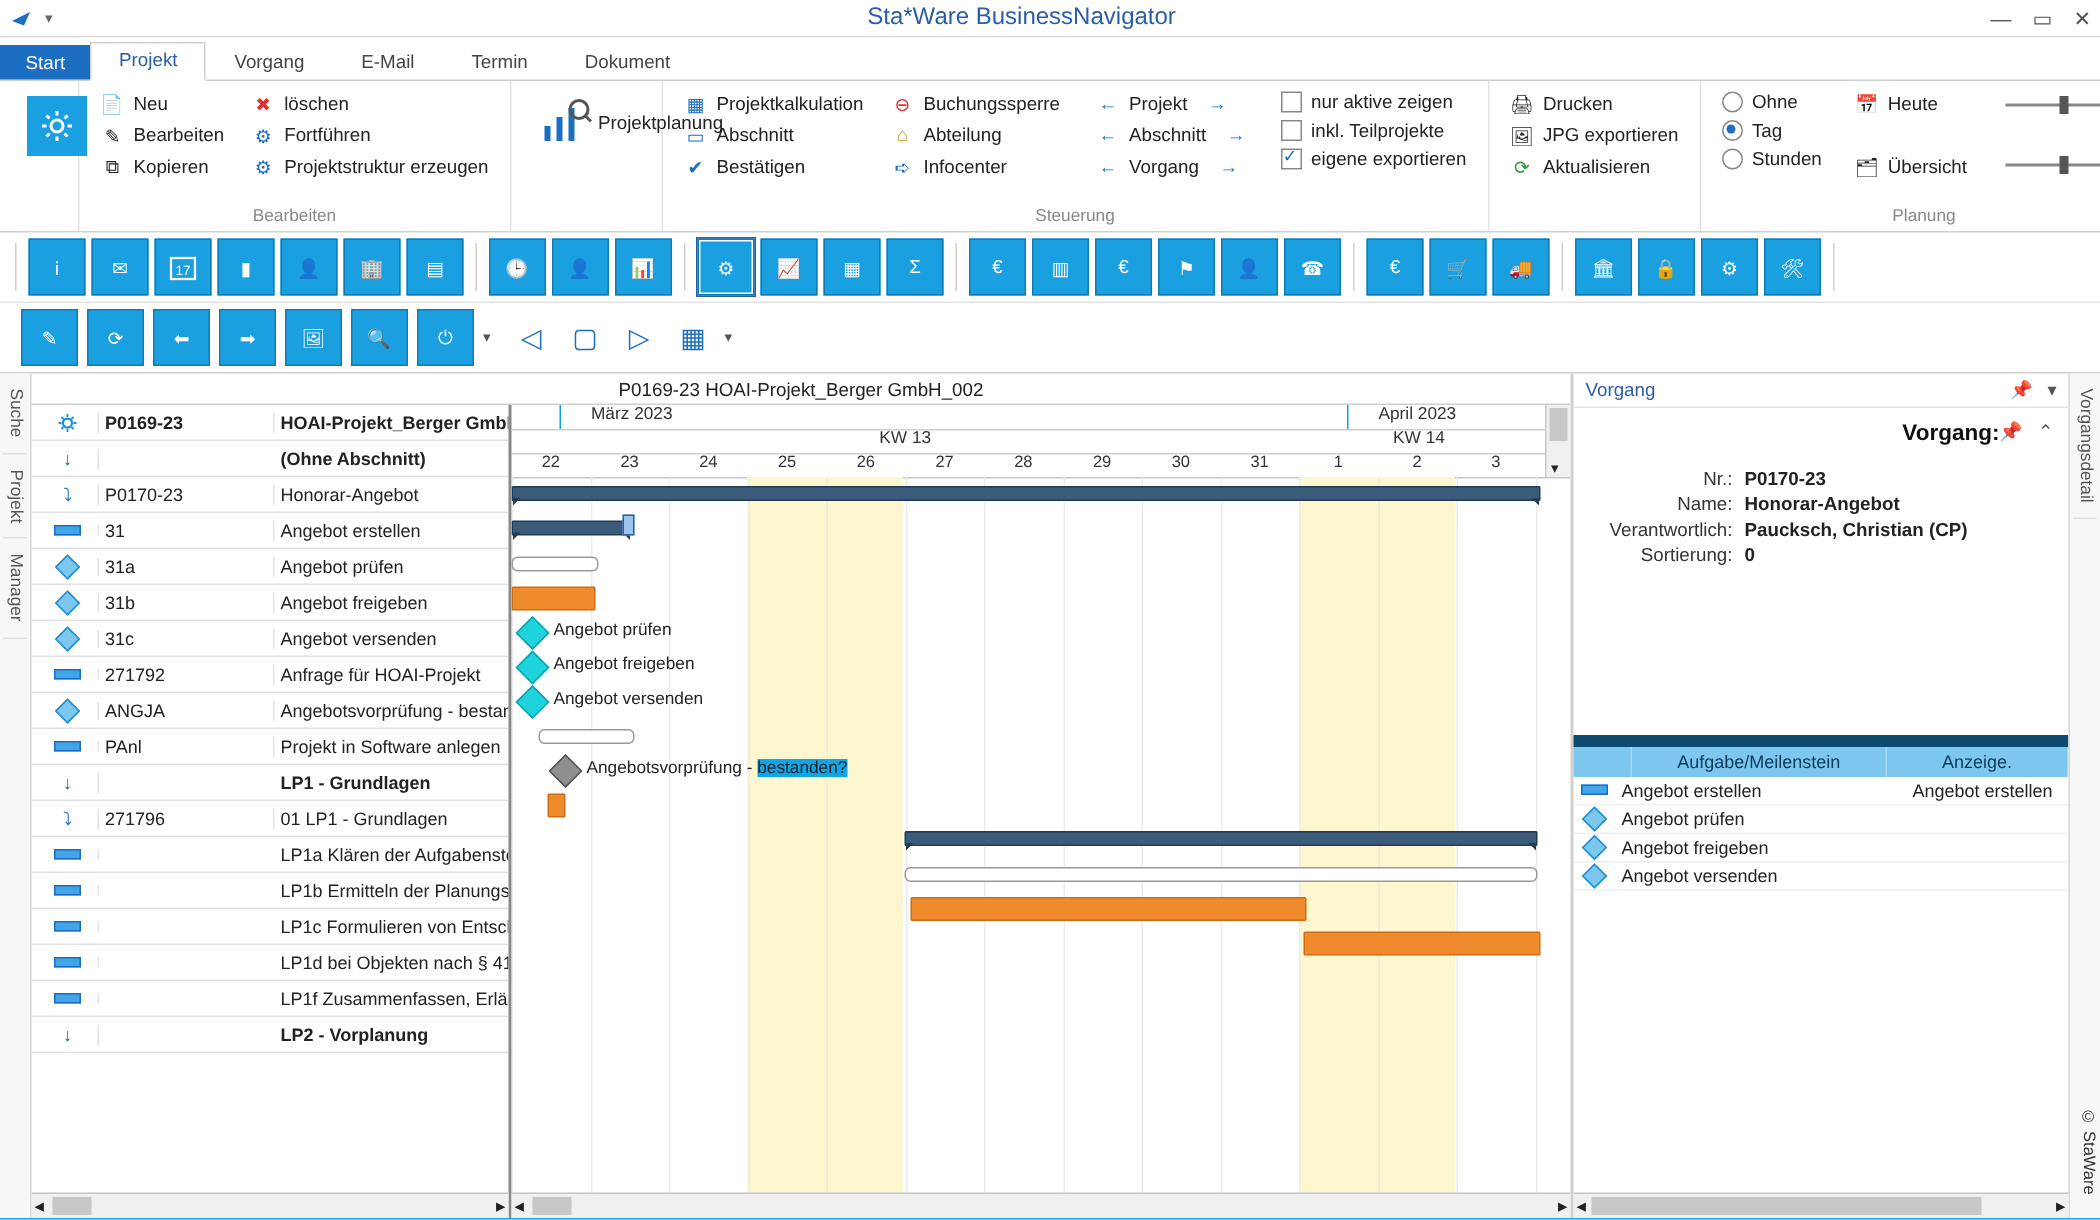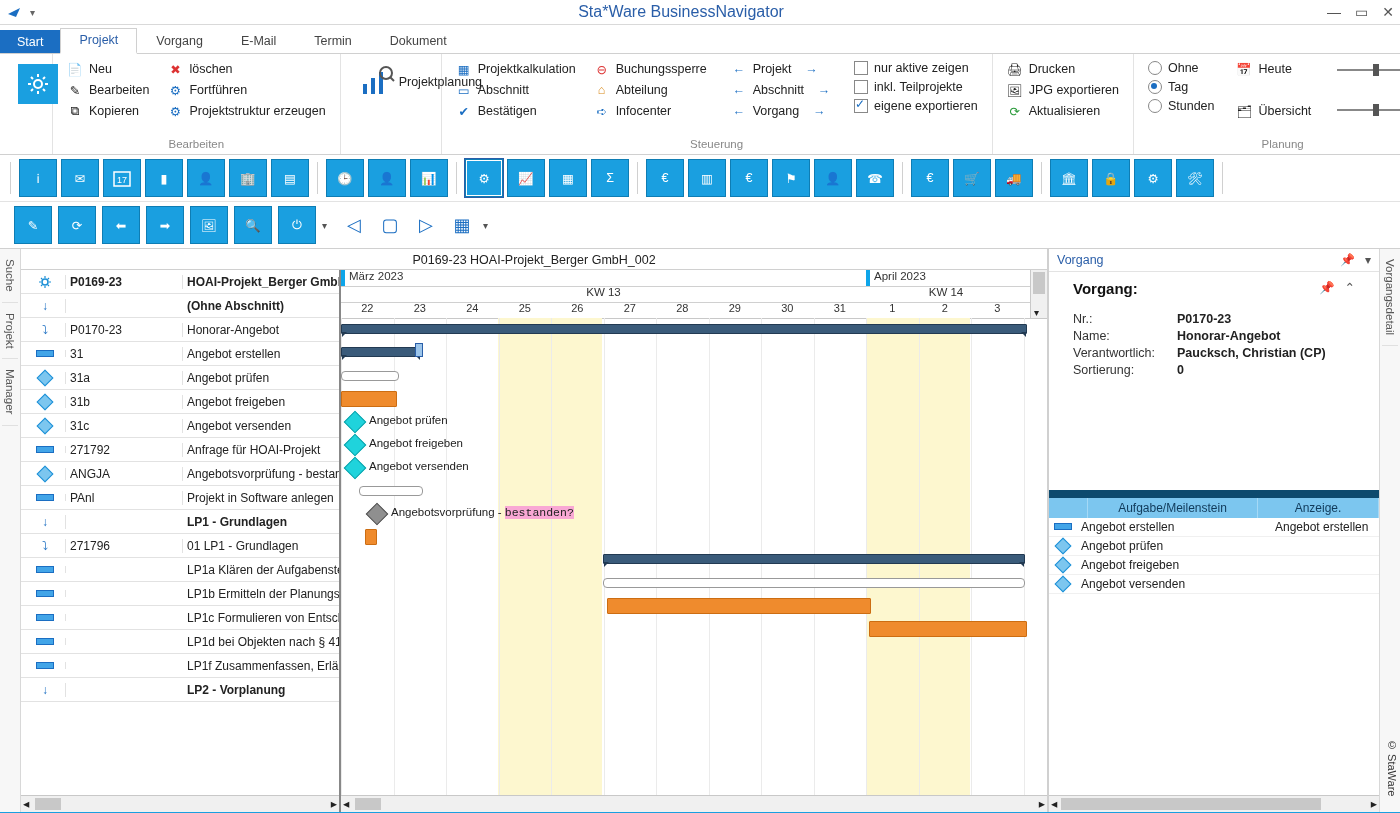--- a/index.html
+++ b/index.html
@@ -114,21 +114,21 @@
   .grow .cname { flex:1; padding:0 4px; overflow:hidden; white-space:nowrap; }
   .grow.bold .cname, .grow.bold .cnum { font-weight:700; }
 
   
   .gantt { flex:1; position:relative; overflow:hidden; }
   .gantt .timehead { height:48px; border-bottom:1px solid #c8c8c8; position:relative; }
   .gantt .monthrow, .gantt .kwrow, .gantt .dayrow { position:absolute; left:0; right:0; }
   .gantt .monthrow { top:0; height:16px; border-bottom:1px solid #d0d0d0; }
   .gantt .kwrow    { top:16px; height:16px; border-bottom:1px solid #d0d0d0; }
   .gantt .dayrow   { top:32px; height:16px; }
-  .mlabel { position:absolute; top:0; font-size:11.5px; color:#333; padding-left:4px; border-left:4px solid #0ea5e9; height:100%; }
+  .mlabel { position:absolute; top:0; font-size:11.5px; color:#333; padding-left:20px; border-left:1px solid #0ea5e9; height:100%;margin-left:32px; }
   .klabel { position:absolute; top:0; font-size:11.5px; color:#333; text-align:center; }
   .dlabel { position:absolute; top:0; font-size:11px; color:#333; text-align:center; }
   .gridlines { position:absolute; top:48px; bottom:0; left:0; right:0; }
   .vline { position:absolute; top:0; bottom:0; width:1px; background:#ebebeb; }
   .wknd  { position:absolute; top:0; bottom:0; background:#fdf7cf; }
   .vscroll { position:absolute; right:0; top:0; width:16px; height:48px; background:#f0f0f0; border-left:1px solid #c8c8c8; }
   .vscroll .thumb { position:absolute; left:2px; right:2px; top:2px; height:22px; background:#c8c8c8; }
   .grows { position:absolute; top:48px; left:0; right:16px; }
   .gbar { position:absolute; height:14px; border-radius:1px; }
   .gbar.summary { background:#3a5b7a; border:1px solid #223a52; height:8px; }
@@ -142,21 +142,21 @@
   .gms.grey { background:#8f8f8f; border:1px solid #555; }
   .glbl { position:absolute; font-size:11.5px; white-space:nowrap; }
   .hscroll { position:absolute; left:0; right:0; bottom:0; height:16px; background:#f0f0f0; border-top:1px solid #c8c8c8; }
   .hscroll .thumb { position:absolute; top:2px; bottom:2px; width:26px; background:#c8c8c8; }
 
   
   .right { width:330px; display:flex; flex-direction:column; border-left:1px solid #d0d0d0; }
   .panel-head { display:flex; align-items:center; padding:4px 8px; border-bottom:1px solid #e3e3e3; color:#2a5ea8; }
   .panel-head .spacer { flex:1; }
   .panel-head .pin, .panel-head .caret { color:#555; font-size:12px; margin-left:10px; }
-  .detail { padding:8px 24px; flex:1; min-height:160px; }
+  .detail { padding:8px 10px; flex:1; min-height:160px;text-align:right; }
   .detail h3 { margin:0 0 12px; font-size:15px; color:#111; }
   .drow { display:flex; gap:8px; margin:3px 0; font-size:12.5px; }
   .drow .k { width:96px; color:#333; }
   .drow .v { font-weight:700; }
   .subtable { border-top:8px solid #0c4a6e; }
   .sthead { display:flex; background:#7cc6ef; font-size:12px; color:#103a5a; }
   .sthead div { padding:3px 8px; border-right:1px solid #a5d9f6; }
   .sthead .c1 { width:22px; } .sthead .c2 { flex:1; } .sthead .c3 { width:104px; }
   .strow { display:flex; align-items:center; padding:2px 0; font-size:12px; border-bottom:1px solid #f0f0f0; }
   .strow .c1 { width:28px; display:flex; justify-content:center; }
@@ -165,21 +165,21 @@
   .subhscroll .thumb { position:absolute; top:2px; bottom:2px; left:12px; width:260px; background:#c8c8c8; }
 
   
   .vtabbar.right-v { border-left:1px solid #d8d8d8; border-right:none; }
 
   
   .footer { height:10px; background:#1a9fe0; }
 
   
   svg { display:block; }
-  .hl-highlight { background:#f9a8d4;font-family:Liberation Mono, monospace; }
+  .hl-highlight { background:#0ea5e9; }
   .staware { position:absolute; right:2px; bottom:16px; writing-mode:vertical-rl; font-size:11px; color:#333; }
 </style>
 </head>
 <body>
 
 <div class="titlebar">
   <svg class="app-logo" viewBox="0 0 16 16">
       <polygon points="2,10 14,4 10,13" fill="#1b6ec2"></polygon>
     </svg>
   <span class="qat-arrow">▾</span>

